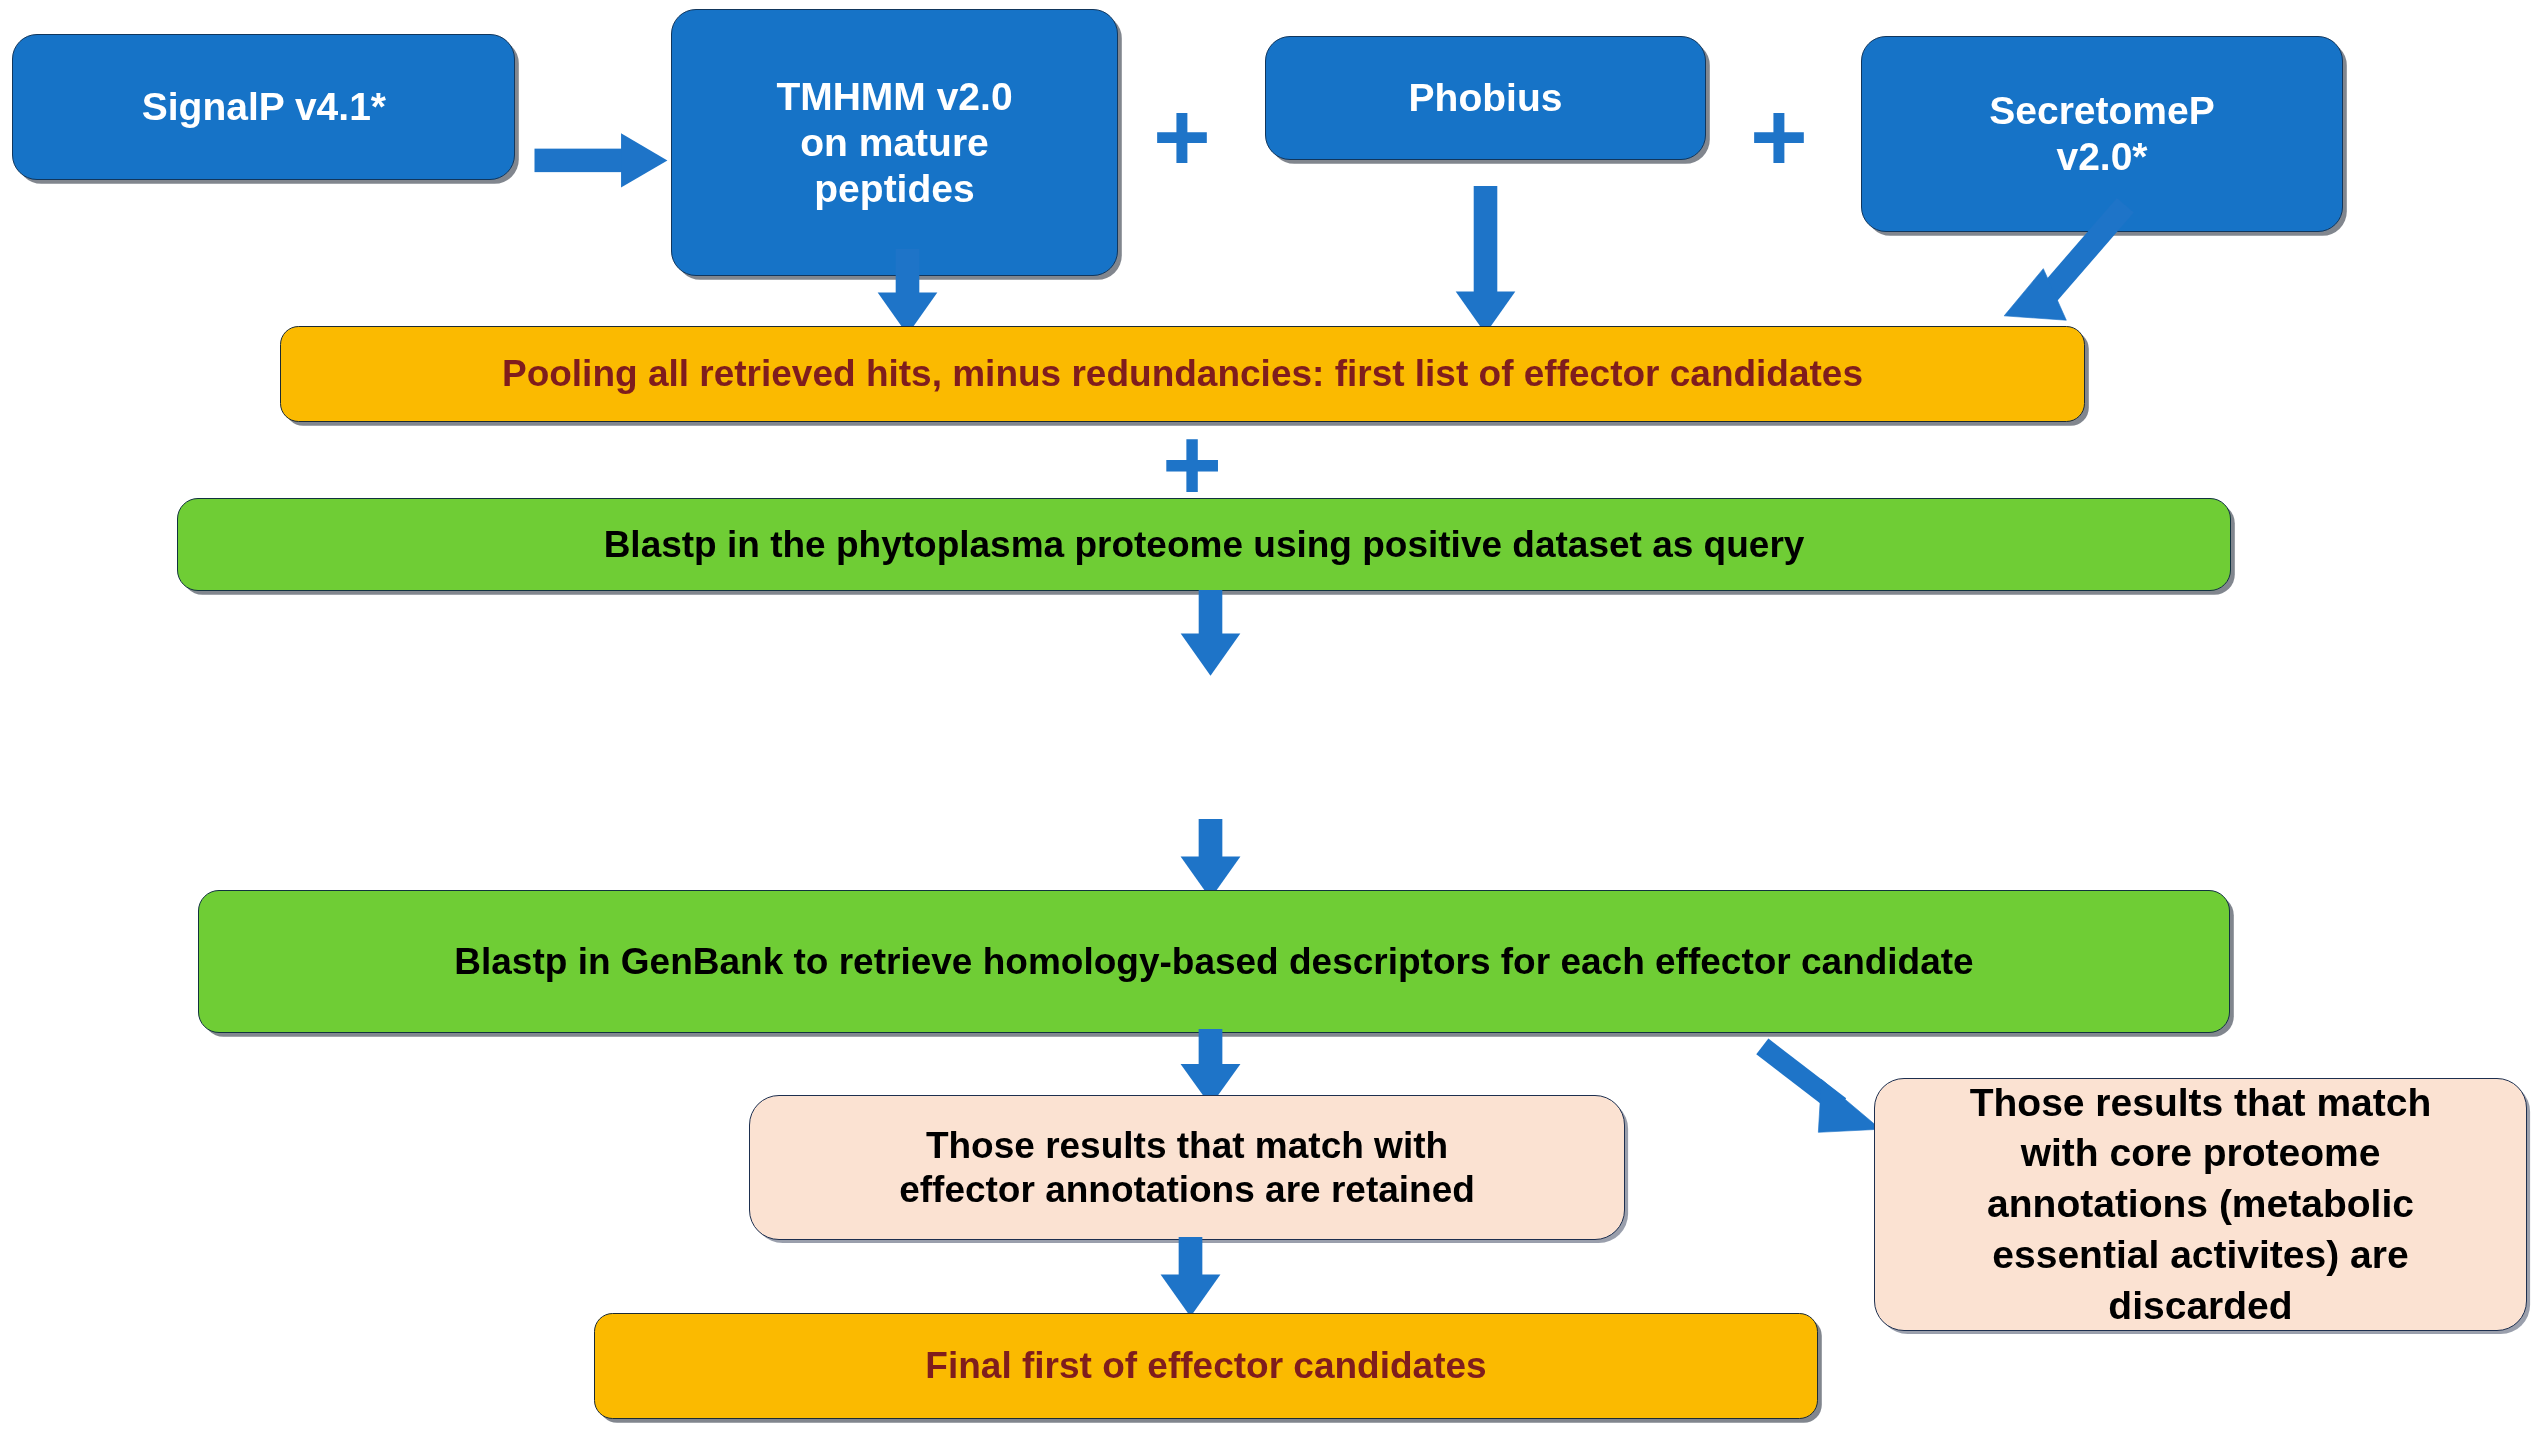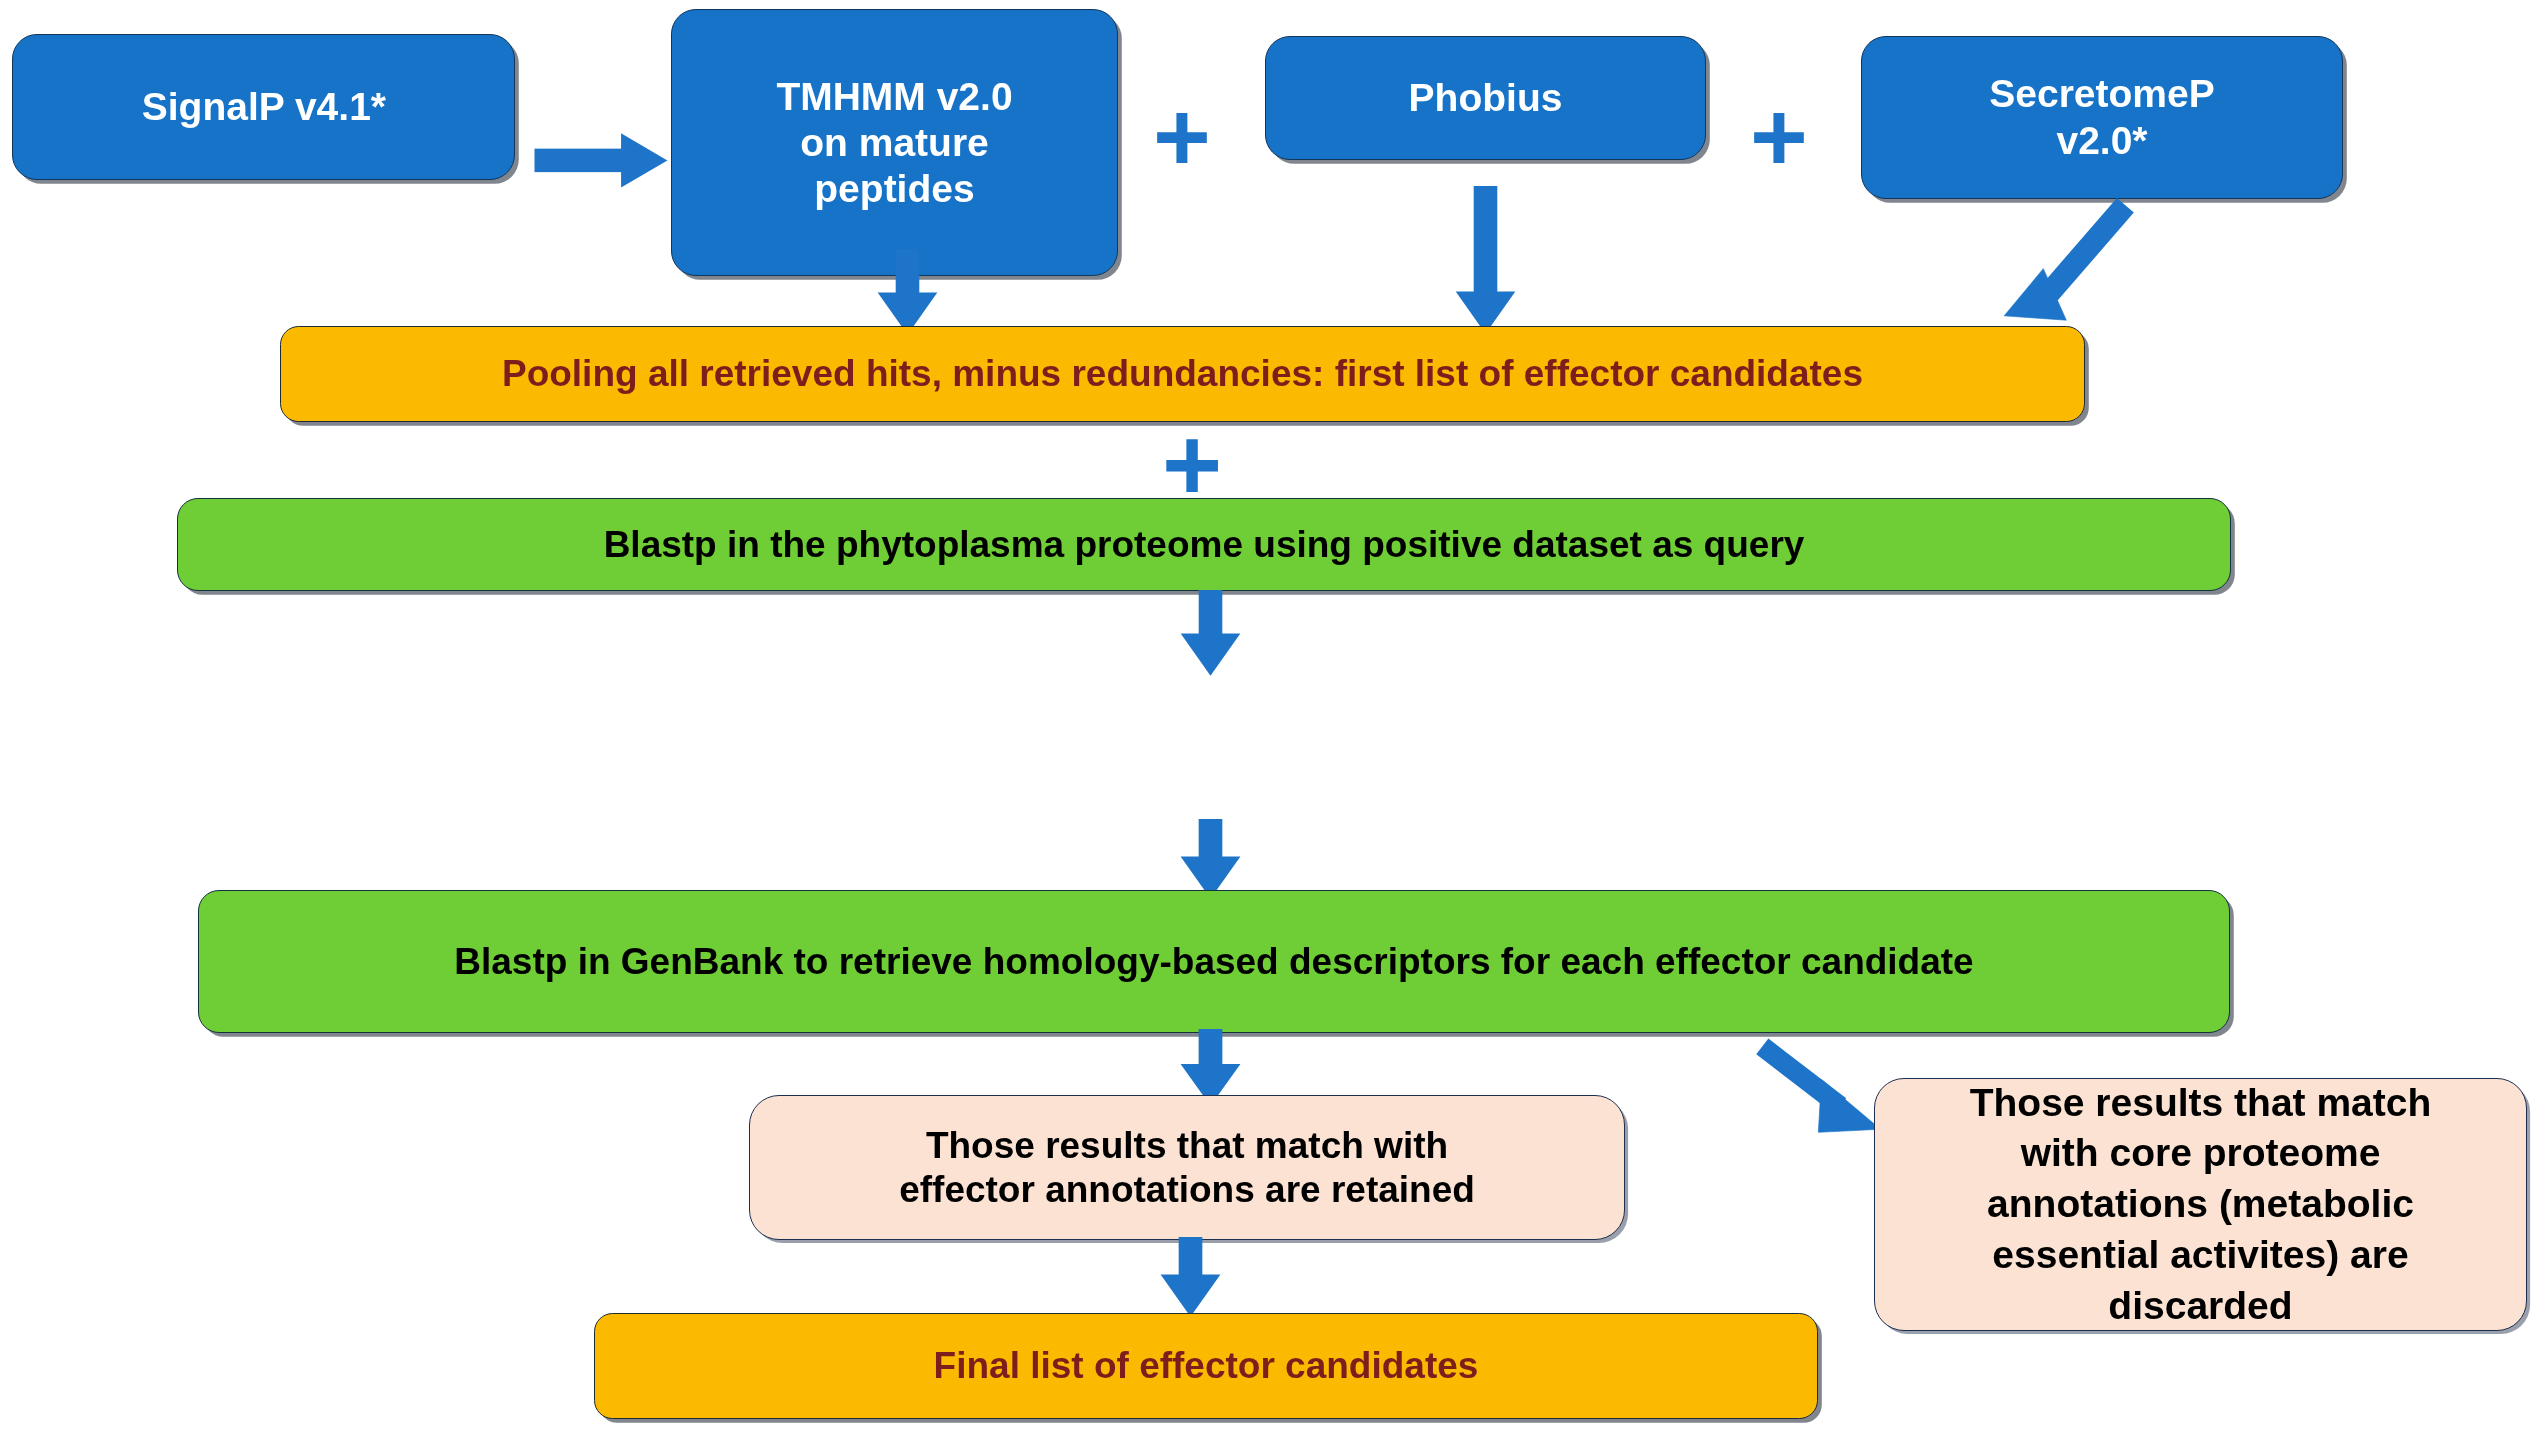--- a/index.html
+++ b/index.html
@@ -73,21 +73,21 @@
 <div id="canvas">
 
   <div class="node blue" style="left:12.4px;top:34px;width:503px;height:146px;">SignalP v4.1*</div>
 
   <div class="node blue" style="left:671px;top:9.3px;width:447px;height:267px;">TMHMM v2.0
 on mature
 peptides</div>
 
   <div class="node blue" style="left:1265px;top:36px;width:441px;height:124px;">Phobius</div>
 
-  <div class="node blue" style="left:1861px;top:36px;width:482px;height:163px;">SecretomeP
+  <div class="node blue" style="left:1861px;top:36px;width:482px;height:196px;">SecretomeP
 v2.0*</div>
 
   <div class="plus" style="left:1153px;top:87px;font-size:99px;">+</div>
 
   <div class="plus" style="left:1750px;top:87px;font-size:99px;">+</div>
 
   <div class="arrow" style="left:534px;top:127px;width:137px;height:68px;">
     <svg width="137" height="68" viewBox="0 0 220 110">
       <g fill="#1E74C8">
         <rect x="0" y="35" width="150" height="38"></rect>
@@ -179,16 +179,16 @@
 
   <div class="arrow" style="left:1153px;top:1237px;width:75px;height:81px;">
     <svg width="75" height="81" viewBox="0 0 120 130">
       <g fill="#1E74C8">
         <rect x="41" y="0" width="38" height="70"></rect>
         <polygon points="12,60 108,60 60,128"></polygon>
       </g>
     </svg>
   </div>
 
-  <div class="node orange" style="left:594px;top:1313px;width:1224px;height:106px;">Final list of effector candidates</div>
+  <div class="node orange" style="left:594px;top:1313px;width:1224px;height:106px;">Final first of effector candidates</div>
 
 </div>
 
 
 </body></html>

